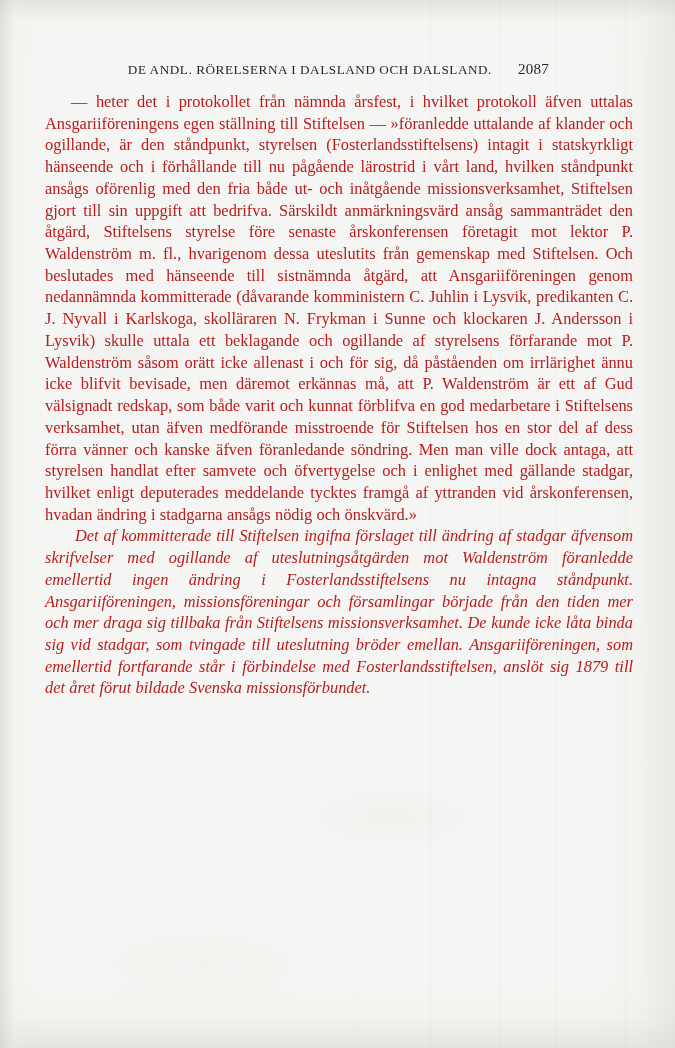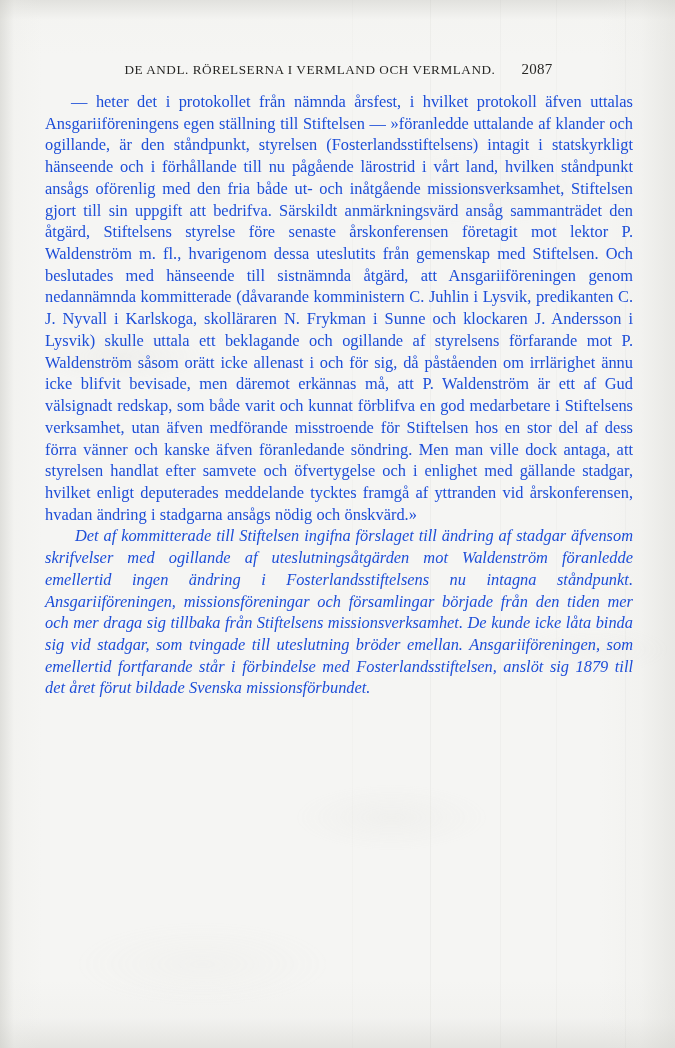--- a/index.html
+++ b/index.html
@@ -106,21 +106,21 @@
     top: 91px;
     width: 588px;
   }
 
   .para {
     margin: 0;
     font-size: 16.4px;
     line-height: 21.72px;
     text-align: justify;
     text-justify: inter-word;
-    color: #1d4ed8;
+    color: #b91c1c;
     hyphens: none;
     word-spacing: 0.2px;
   }
 
   .para.indent-em {
     text-indent: 26px;
   }
 
   .para.indent-std {
     text-indent: 30px;
@@ -130,21 +130,21 @@
 </head>
 <body>
 
 <div id="page">
 
   <div id="paper-tint"></div>
   <div id="paper-grain"></div>
   <div id="scan-streaks"></div>
 
   <div id="running-head">
-    <span id="head-title">DE ANDL. RÖRELSERNA I VERMLAND OCH VERMLAND.</span>
+    <span id="head-title">DE ANDL. RÖRELSERNA I DALSLAND OCH DALSLAND.</span>
     <span id="head-folio">2087</span>
   </div>
 
   <div id="body-text">
     <p class="para indent-em">— heter det i protokollet från nämnda årsfest, i hvilket protokoll äfven uttalas Ansgariiföreningens egen ställning till Stiftelsen — »föranledde uttalande af klander och ogillande, är den ståndpunkt, styrelsen (Fosterlandsstiftelsens) intagit i statskyrkligt hänseende och i förhållande till nu pågående lärostrid i vårt land, hvilken ståndpunkt ansågs oförenlig med den fria både ut- och inåtgående missionsverksamhet, Stiftelsen gjort till sin uppgift att bedrifva. Särskildt anmärkningsvärd ansåg sammanträdet den åtgärd, Stiftelsens styrelse före senaste årskonferensen företagit mot lektor P. Waldenström m. fl., hvarigenom dessa uteslutits från gemenskap med Stiftelsen. Och beslutades med hänseende till sistnämnda åtgärd, att Ansgariiföreningen genom nedannämnda kommitterade (dåvarande komministern C. Juhlin i Lysvik, predikanten C. J. Nyvall i Karlskoga, skolläraren N. Frykman i Sunne och klockaren J. Andersson i Lysvik) skulle uttala ett beklagande och ogillande af styrelsens förfarande mot P. Waldenström såsom orätt icke allenast i och för sig, då påståenden om irrlärighet ännu icke blifvit bevisade, men däremot erkännas må, att P. Waldenström är ett af Gud välsignadt redskap, som både varit och kunnat förblifva en god medarbetare i Stiftelsens verksamhet, utan äfven medförande misstroende för Stiftelsen hos en stor del af dess förra vänner och kanske äfven föranledande söndring. Men man ville dock antaga, att styrelsen handlat efter samvete och öfvertygelse och i enlighet med gällande stadgar, hvilket enligt deputerades meddelande tycktes framgå af yttranden vid årskonferensen, hvadan ändring i stadgarna ansågs nödig och önskvärd.»</p>
     <p class="para indent-std">Det af kommitterade till Stiftelsen ingifna förslaget till ändring af stadgar äfvensom skrifvelser med ogillande af uteslutningsåtgärden mot Waldenström föranledde emellertid ingen ändring i Fosterlandsstiftelsens nu intagna ståndpunkt. Ansgariiföreningen, missionsföreningar och församlingar började från den tiden mer och mer draga sig tillbaka från Stiftelsens missionsverksamhet. De kunde icke låta binda sig vid stadgar, som tvingade till uteslutning bröder emellan. Ansgariiföreningen, som emellertid fortfarande står i förbindelse med Fosterlandsstiftelsen, anslöt sig 1879 till det året förut bildade Svenska missionsförbundet.</p>
   </div>
 
 </div>
 

